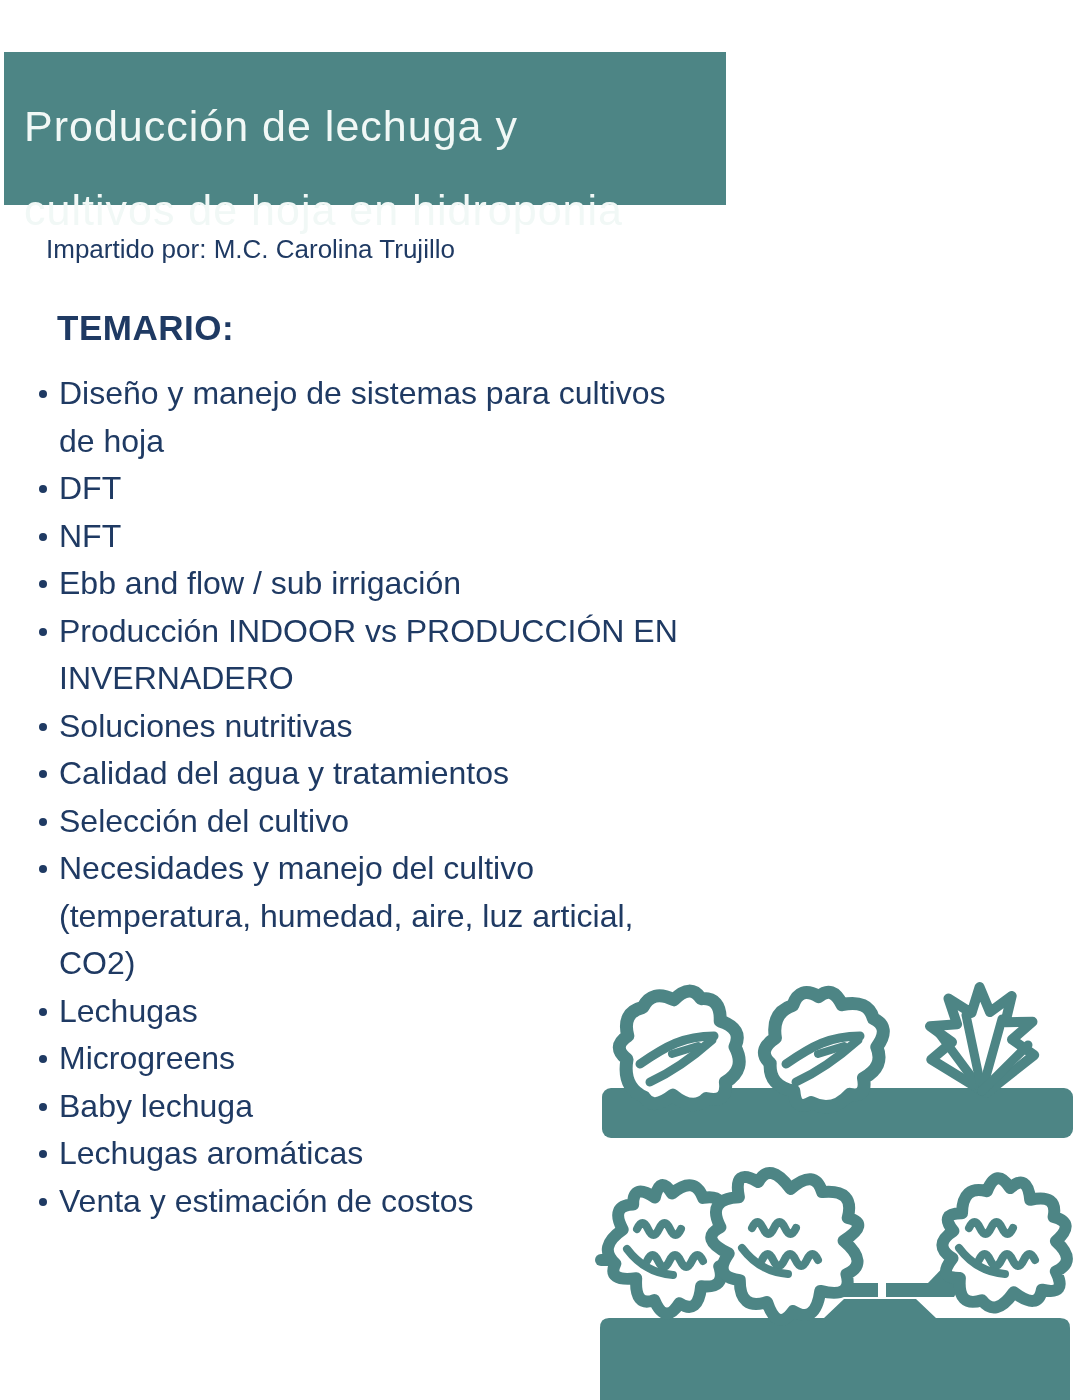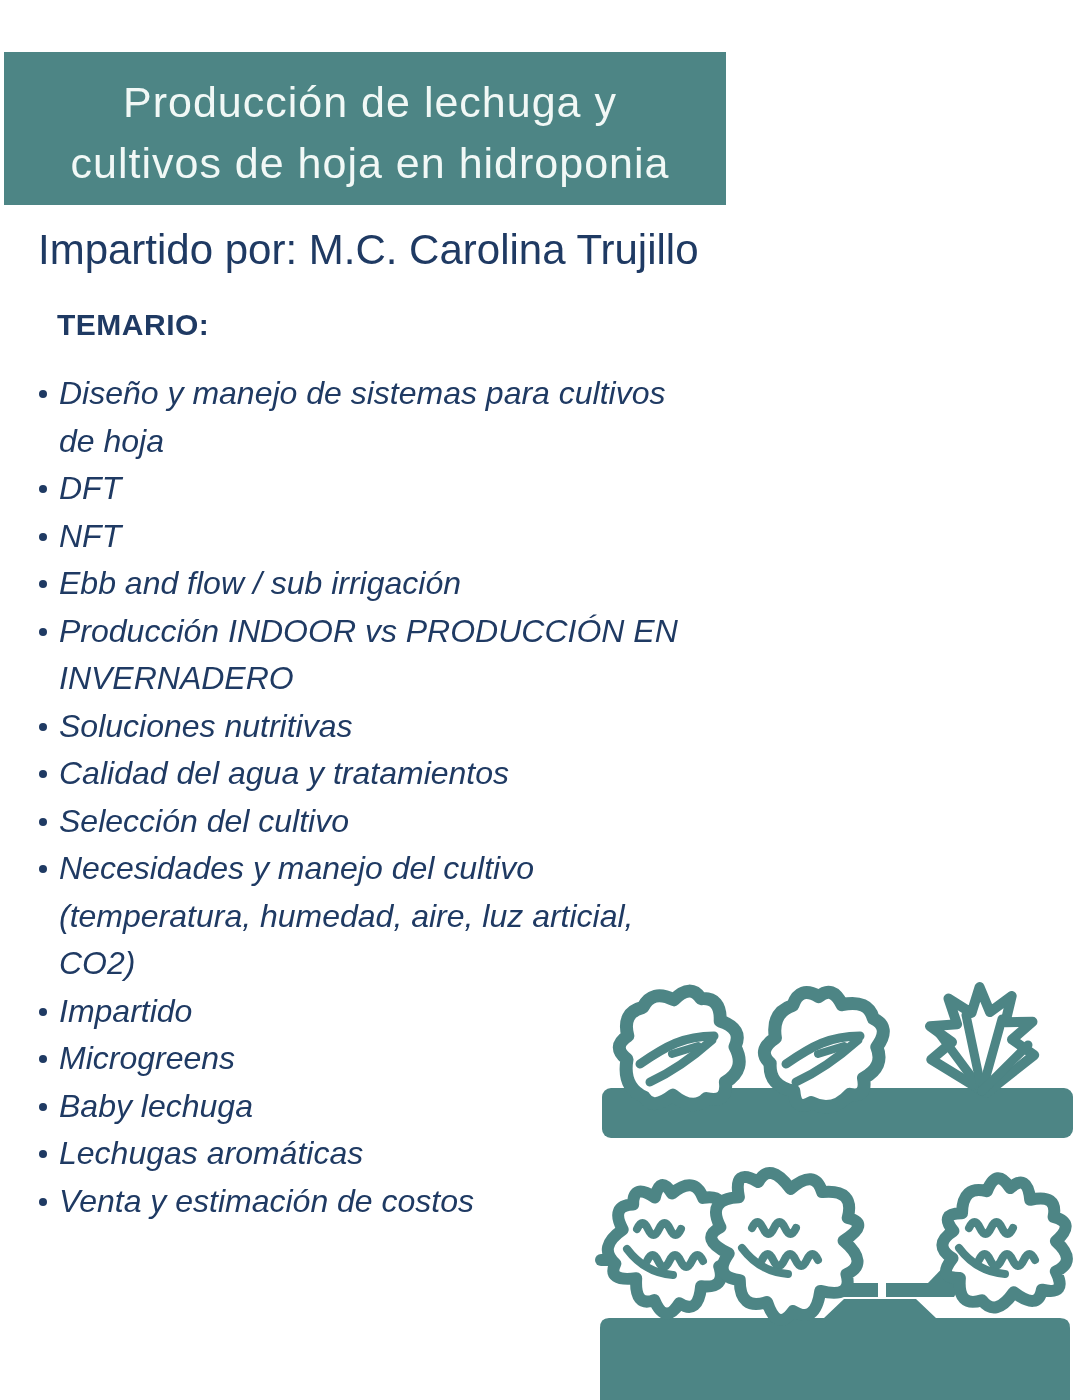--- a/index.html
+++ b/index.html
@@ -6,36 +6,35 @@
   body{
     width:1080px;height:1400px;background:#ffffff;position:relative;overflow:hidden;
     font-family:"Liberation Sans","DejaVu Sans",sans-serif;color:#1f3a63;
   }
   .page{position:absolute;inset:0;}
   .banner{
     position:absolute;left:4px;top:52px;width:722px;height:153px;
     background:#4d8585;
   }
   .banner h1{
-    margin:0;padding:20px 10px 0 20px;
-    color:#f1f8f6;font-size:43px;line-height:61px;font-weight:400;letter-spacing:1px;
+    margin:0;padding:32px 10px 0 20px;
+    color:#f1f8f6;font-size:43px;line-height:84px;font-weight:400;letter-spacing:1px;
     white-space:pre-line;
-    text-align:center;
   }
   .impartido{
-    position:absolute;left:38px;top:226px;margin:0;
-    font-size:42px;color:#1f3a63;white-space:nowrap;
+    position:absolute;left:38px;top:226px;margin:8px;
+    font-size:26px;color:#1f3a63;white-space:nowrap;
   }
   .temario-heading{
     position:absolute;left:57px;top:308px;margin:0;
-    font-size:30px;font-weight:700;color:#1f3a63;letter-spacing:0.5px;
+    font-size:35px;font-weight:700;color:#1f3a63;letter-spacing:0.5px;
   }
   ul.topics{
     position:absolute;left:37px;top:370px;width:710px;
-    margin:0;padding:0;list-style:none;font-style:italic;
+    margin:0;padding:0;list-style:none;
   }
   ul.topics li{
     position:relative;padding-left:22px;
     font-size:32px;line-height:47.5px;color:#1f3a63;
     white-space:pre-line;
   }
   ul.topics li::before{
     content:"";position:absolute;left:2px;top:20px;width:8px;height:8px;
     border-radius:50%;background:#1f3a63;
   }
@@ -64,21 +63,21 @@
     <li>NFT</li>
     <li>Ebb and flow / sub irrigación</li>
     <li>Producción INDOOR vs PRODUCCIÓN EN
 INVERNADERO</li>
     <li>Soluciones nutritivas</li>
     <li>Calidad del agua y tratamientos</li>
     <li>Selección del cultivo</li>
     <li>Necesidades y manejo del cultivo
 (temperatura, humedad, aire, luz articial,
 CO2)</li>
-    <li>Impartido</li>
+    <li>Lechugas</li>
     <li>Microgreens</li>
     <li>Baby lechuga</li>
     <li>Lechugas aromáticas</li>
     <li>Venta y estimación de costos</li>
   </ul>
 
   <svg id="ill1" class="illustration" viewBox="0 0 475 147">
       <rect x="2" y="95" width="471" height="50" rx="9" fill="#4d8585"></rect>
       <path d="M135.0 53.7 Q146.9 76.0 125.4 89.1 Q128.0 110.3 106.3 105.6 Q93.3 118.9 72.9 102.2 Q52.4 118.0 44.3 104.3 Q22.1 94.4 27.0 66.4 Q11.2 53.8 27.8 42.8 Q21.7 19.6 42.8 14.4 Q52.1 -4.2 73.9 6.8 Q90.5 -10.0 101.1 5.7 Q121.1 4.0 120.2 28.0 Q143.5 35.7 135.0 53.7 Z" fill="#fff" stroke="#4d8585" stroke-width="13" stroke-linejoin="round"></path>
       <path d="M40 71 C 66 53 84 43 114 43" fill="none" stroke="#4d8585" stroke-width="9" stroke-linecap="round"></path>

